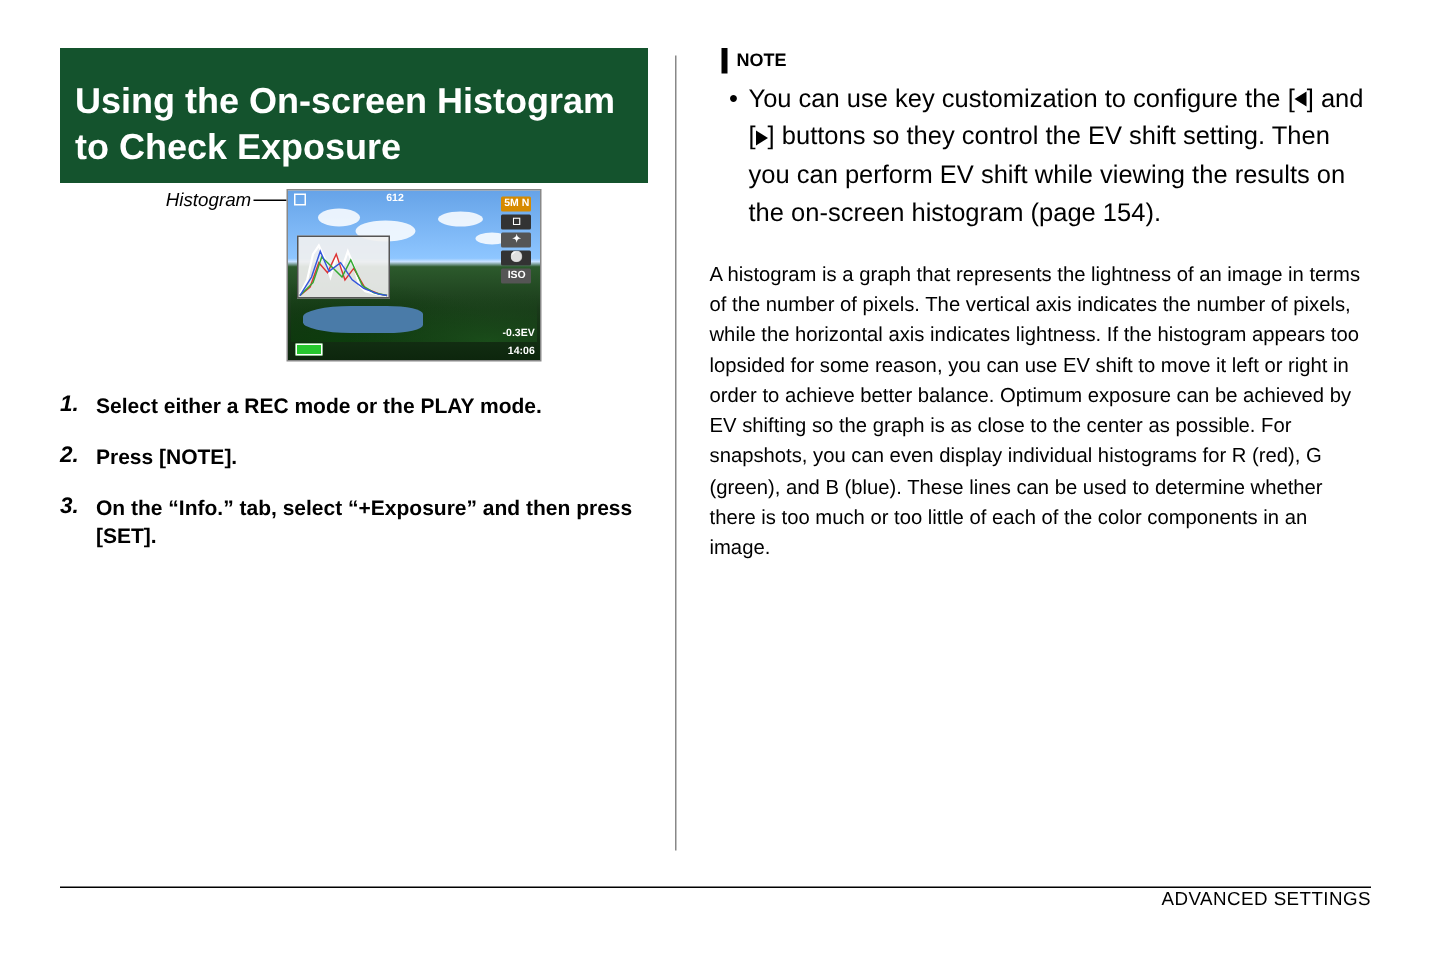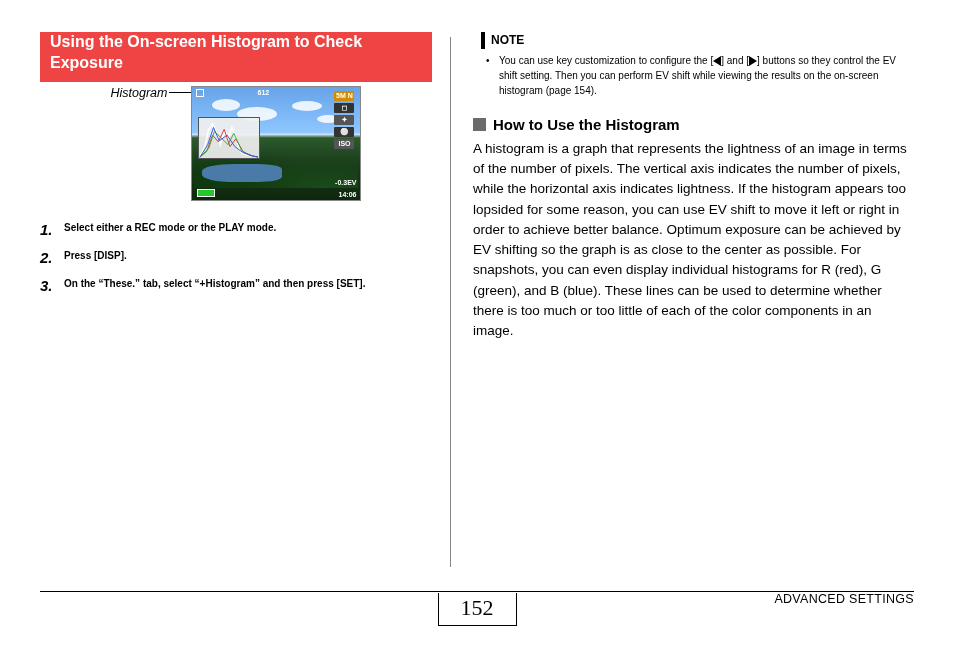--- a/index.html
+++ b/index.html
@@ -24,25 +24,25 @@
     width: 1px;
     background: #888;
     height: 530px;
     margin-top: 5px;
   }
   .col-right {
     flex: 1;
     padding-left: 22px;
   }
   .section-header {
-    background: #ef4444;
+    background: #14532d;
     color: #fff;
-    font-size: 16px;
-    font-weight: bold;
-    padding: 0 10px 8px 10px;
+    font-size: 24px;
+    font-weight: bold;
+    padding: 20px 10px 8px 10px;
     line-height: 1.3;
     margin-bottom: 4px;
   }
   .intro-text {
     font-size: 13.5px;
     line-height: 1.5;
     margin-bottom: 14px;
   }
   .figure-wrap {
     display: flex;
@@ -139,21 +139,21 @@
     content: counter(step) ".";
     position: absolute;
     left: 0;
     top: 0;
     font-weight: bold;
     font-style: italic;
     font-size: 15px;
   }
   .step-head {
     font-weight: bold;
-    font-size: 10px;
+    font-size: 14px;
     line-height: 1.4;
   }
   .step-body {
     font-size: 13px;
     line-height: 1.45;
     margin-top: 3px;
   }
 
   .note-block {
     padding-left: 8px;
@@ -165,21 +165,21 @@
     border-left: 4px solid #000;
     padding-left: 6px;
     line-height: 1.4;
     margin-bottom: 4px;
   }
   .note-list {
     list-style: none;
     padding-left: 18px;
   }
   .note-list li {
-    font-size: 10px;
+    font-size: 17px;
     line-height: 1.5;
     position: relative;
   }
   .note-list li::before {
     content: "•";
     position: absolute;
     left: -13px;
     top: 0;
   }
   .tri {
@@ -282,48 +282,43 @@
         <div class="s-txt t-time">14:06</div>
         <div class="batt-icon"></div>
       </div>
     </div>
 
     <ol class="steps">
       <li>
         <div class="step-head">Select either a REC mode or the PLAY mode.</div>
       </li>
       <li>
-        <div class="step-head">Press [DISP].</div>
+        <div class="step-head">Press [NOTE].</div>
       </li>
       <li>
-        <div class="step-head">On the “These.” tab, select “+Histogram” and then press [SET].</div>
+        <div class="step-head">On the “Info.” tab, select “+Exposure” and then press [SET].</div>
       </li>
     </ol>
   </div>
 
   <div class="col-divider"></div>
 
   <div class="col-right">
     <div class="note-block">
       <div class="note-label">NOTE</div>
       <ul class="note-list">
         <li>
           <span>You can use key customization to configure the [</span><span class="tri tri-l"></span><span>] and [</span><span class="tri tri-r"></span><span>] buttons so they control the EV shift setting. Then you can perform EV shift while viewing the results on the on-screen histogram (page 154).</span>
         </li>
       </ul>
     </div>
 
-    <div class="sub-heading">
-      <span class="sq-bullet"></span>
-      <span>How to Use the Histogram</span>
-    </div>
     <p class="body-text">A histogram is a graph that represents the lightness of an image in terms of the number of pixels. The vertical axis indicates the number of pixels, while the horizontal axis indicates lightness. If the histogram appears too lopsided for some reason, you can use EV shift to move it left or right in order to achieve better balance. Optimum exposure can be achieved by EV shifting so the graph is as close to the center as possible. For snapshots, you can even display individual histograms for R (red), G (green), and B (blue). These lines can be used to determine whether there is too much or too little of each of the color components in an image.</p>
   </div>
 
 </div>
 
 <div class="footer">
   <div class="footer-rule"></div>
   <div class="footer-row">
-    <div class="page-no-box">152</div>
     <div class="footer-section">ADVANCED SETTINGS</div>
   </div>
 </div>
 
 </body></html>

